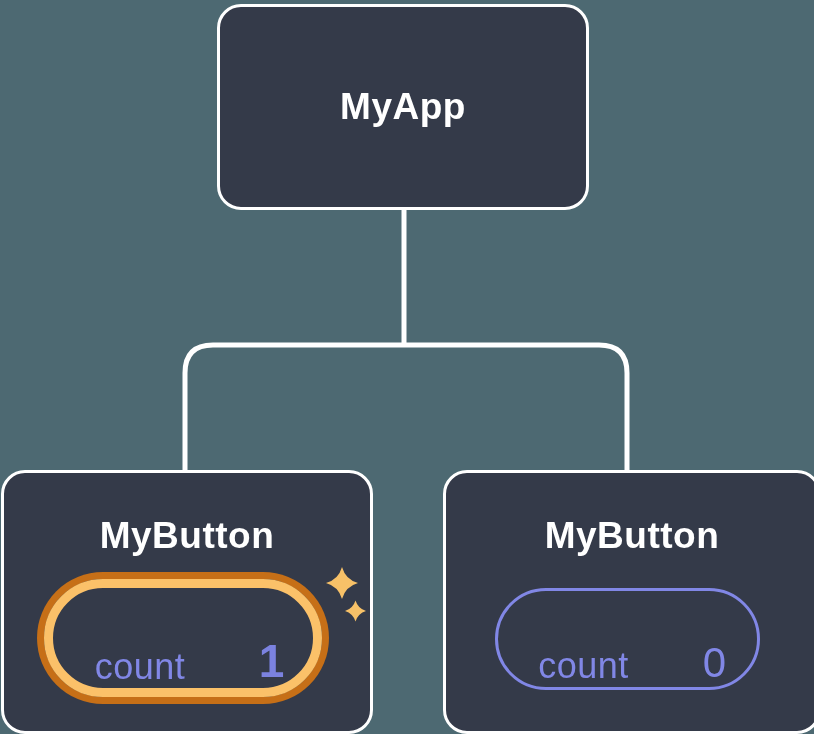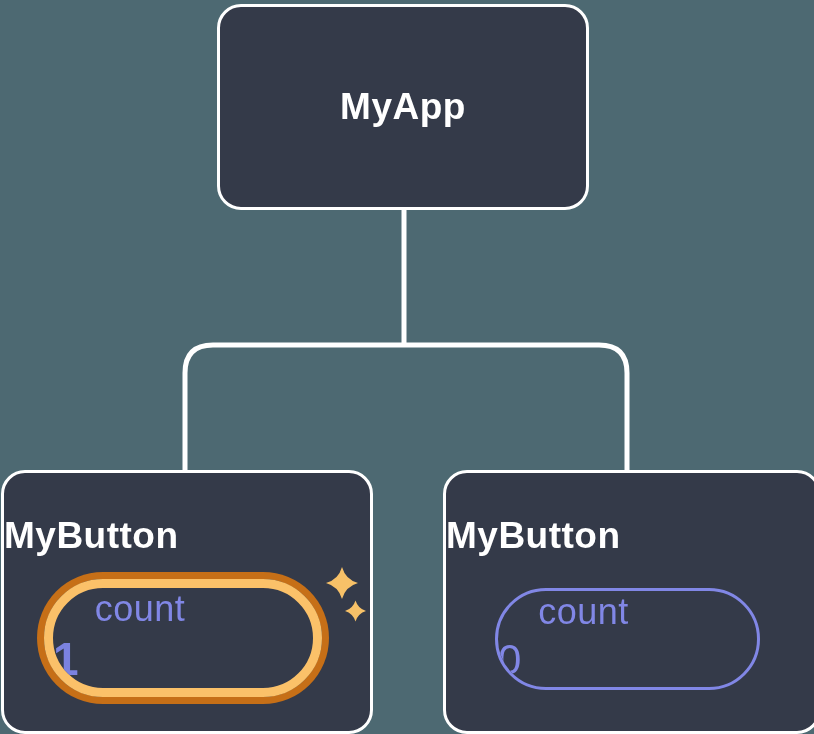--- a/index.html
+++ b/index.html
@@ -43,37 +43,36 @@
   .node-title {
     color: var(--text-primary);
     font-size: 37px;
     font-weight: 600;
     letter-spacing: 0.5px;
   }
   .child-title {
     position: absolute;
     left: 0; right: 0;
     top: 42px;
-    text-align: left;
+    text-align: center;
     color: var(--text-primary);
     font-size: 37px;
     font-weight: 600;
     letter-spacing: 0.5px;
   }
   .connector-svg {
     position: absolute;
     left: 0; top: 0;
     pointer-events: none;
   }
   .pill {
     position: absolute;
     display: flex;
-    align-items: flex-start;
+    align-items: flex-end;
     overflow: hidden;
-    flex-direction: column;
   }
   .pill-highlighted {
     left: 40px; top: 106px;
     width: 278px; height: 118px;
     border: 9px solid var(--amber-light);
     border-radius: 59px;
     box-shadow: 0 0 0 7px var(--amber-dark);
   }
   .pill-normal {
     left: 49px; top: 115px;

